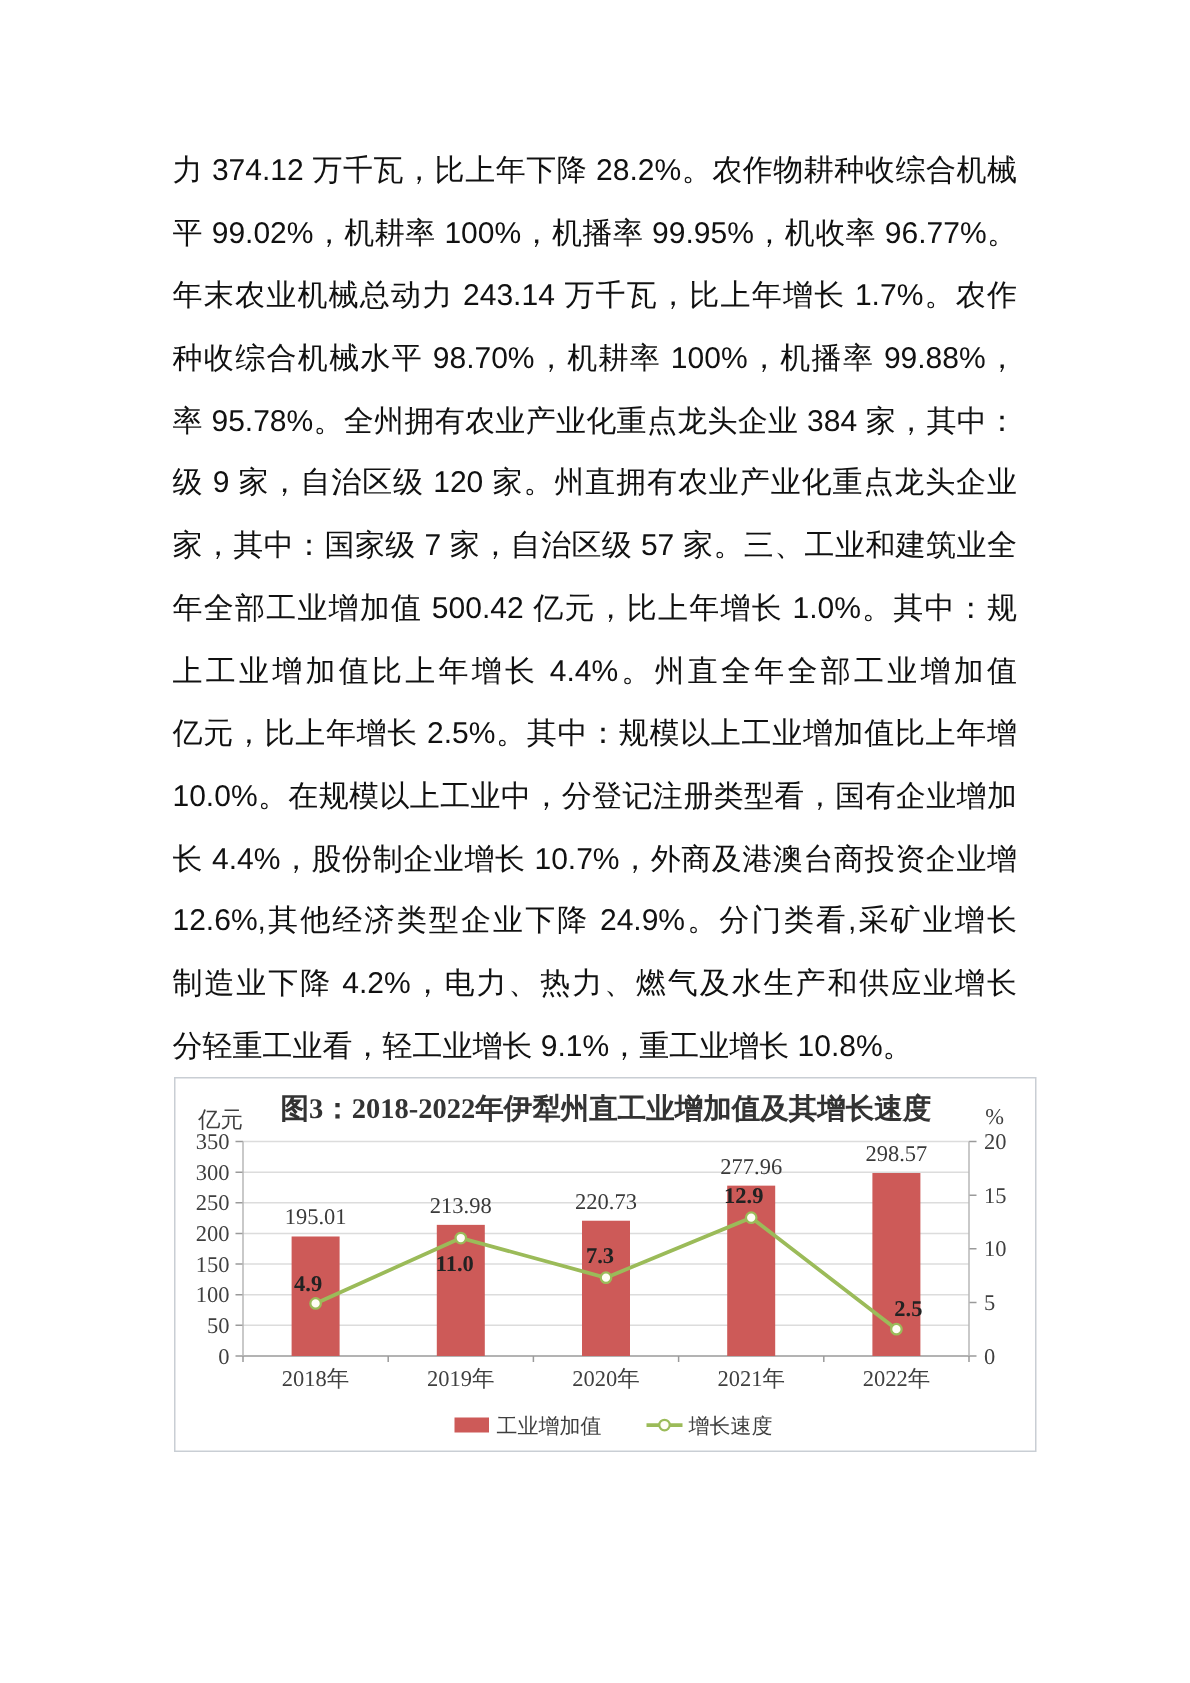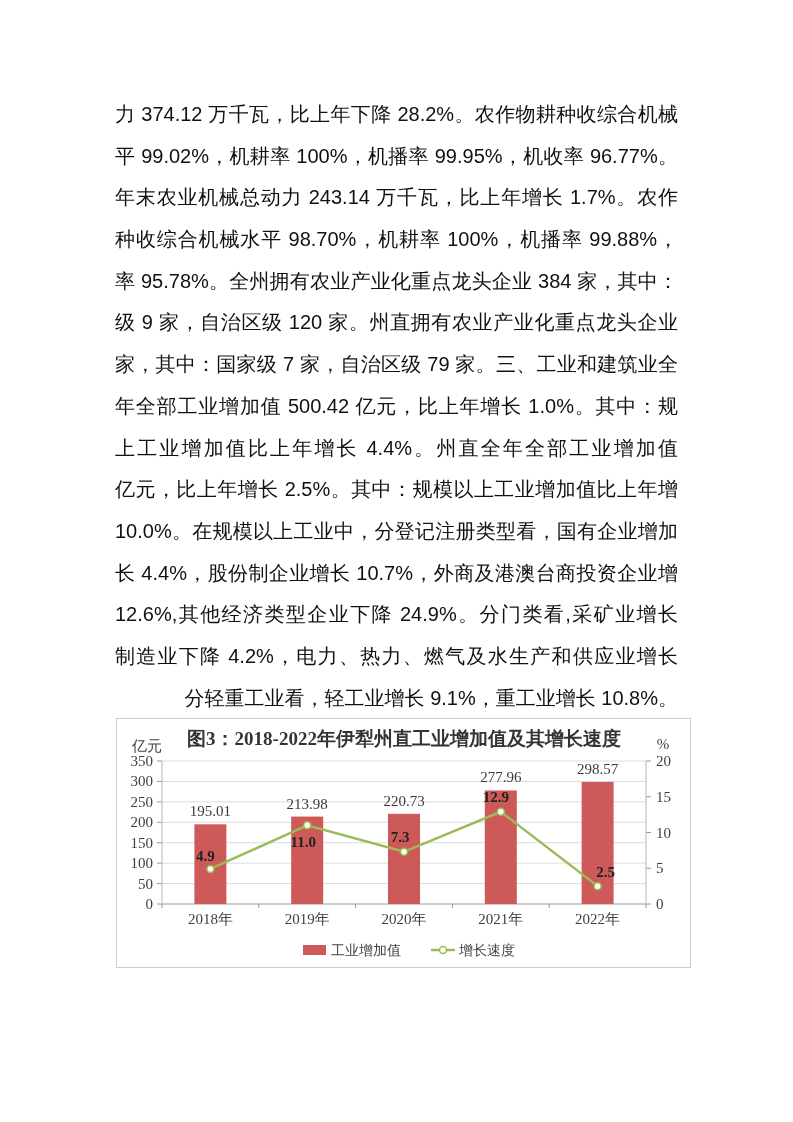--- a/index.html
+++ b/index.html
@@ -11,21 +11,20 @@
     overflow:hidden;
   }
   .text-block{
     position:absolute;left:115px;top:94px;width:563px;
     color:#111;
   }
   .tline{
     height:41.7px;line-height:41.7px;
     font-size:20px;
     overflow:hidden;
-    text-align:right;
   }
   .tline.j{
     text-align:justify;
     text-align-last:justify;
   }
   .tline b{font-weight:400;}
   .chart-box{
     position:absolute;left:116px;top:718px;
     width:573px;height:248px;
     border:1px solid #c9ced4;
@@ -38,21 +37,21 @@
 
 <div class="page">
 
   <div class="text-block">
     <div class="tline j">力 374.12 万千瓦，比上年下降 28.2%。农作物耕种收综合机械化水</div>
     <div class="tline j">平 99.02%，机耕率 100%，机播率 99.95%，机收率 96.77%。州直</div>
     <div class="tline j">年末农业机械总动力 243.14 万千瓦，比上年增长 1.7%。农作物耕</div>
     <div class="tline j">种收综合机械水平 98.70%，机耕率 100%，机播率 99.88%，机收</div>
     <div class="tline j">率 95.78%。全州拥有农业产业化重点龙头企业 384 家，其中：国家</div>
     <div class="tline j">级 9 家，自治区级 120 家。州直拥有农业产业化重点龙头企业 238</div>
-    <div class="tline j"><span>家，其中：国家级 7 家，自治区级 79 家。</span><b>三、工业和建筑业</b><span>全州全</span></div>
+    <div class="tline j"><span>家，其中：国家级 7 家，自治区级 57 家。</span><b>三、工业和建筑业</b><span>全州全</span></div>
     <div class="tline j">年全部工业增加值 500.42 亿元，比上年增长 1.0%。其中：规模以</div>
     <div class="tline j">上工业增加值比上年增长 4.4%。州直全年全部工业增加值 298.57</div>
     <div class="tline j">亿元，比上年增长 2.5%。其中：规模以上工业增加值比上年增长</div>
     <div class="tline j">10.0%。在规模以上工业中，分登记注册类型看，国有企业增加值增</div>
     <div class="tline j">长 4.4%，股份制企业增长 10.7%，外商及港澳台商投资企业增长</div>
     <div class="tline j">12.6%,其他经济类型企业下降 24.9%。分门类看,采矿业增长 25.1%，</div>
     <div class="tline j">制造业下降 4.2%，电力、热力、燃气及水生产和供应业增长 31.7%。</div>
     <div class="tline">分轻重工业看，轻工业增长 9.1%，重工业增长 10.8%。</div>
   </div>
 

